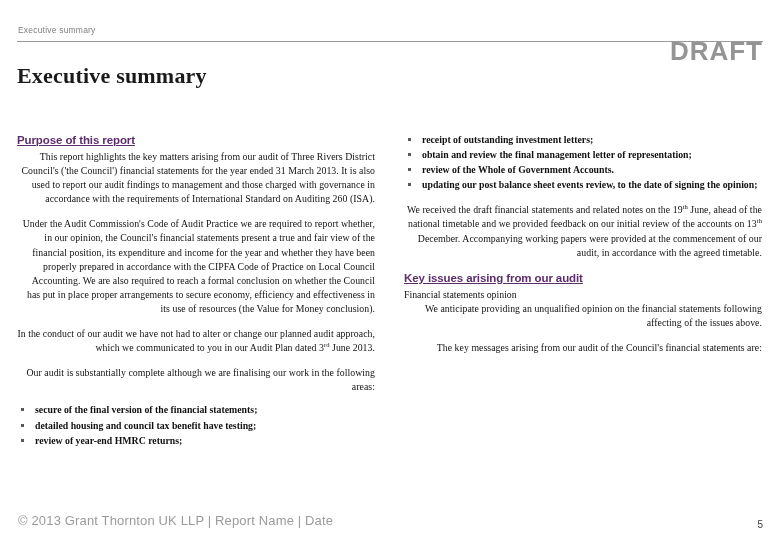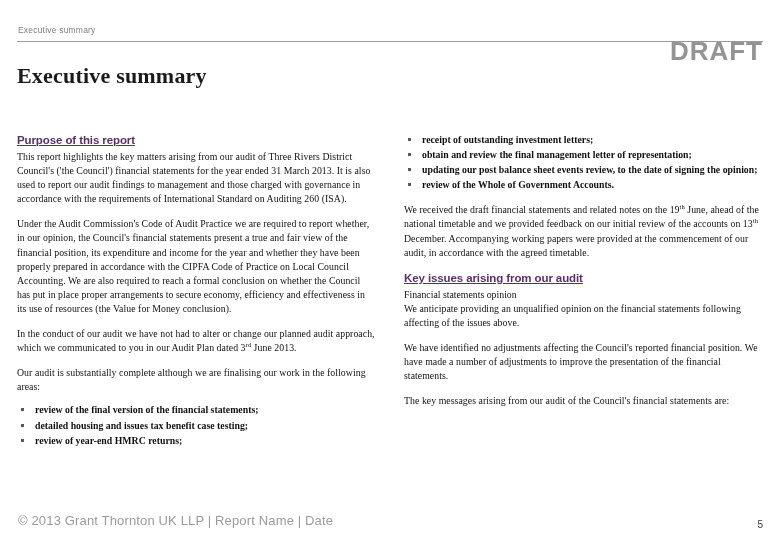--- a/index.html
+++ b/index.html
@@ -85,21 +85,21 @@
     text-decoration: underline;
   }
 
   p.body {
     font-family: "Liberation Serif", serif;
     font-size: 9.8px;
     color: #111111;
     line-height: 14.1px;
     margin: 0 0 11px 0;
     letter-spacing: 0.05px;
-    text-align: left;
+    text-align: right;
   }
   p.body.tight { margin-bottom: 0; }
 
   .subhead {
     font-family: "Liberation Serif", serif;
     font-size: 9.8px;
     color: #111111;
     line-height: 14.1px;
     margin: 0;
   }
@@ -176,45 +176,44 @@
     <p class="body">This report highlights the key matters arising from our audit of Three Rivers District Council's ('the Council') financial statements for the year ended 31 March 2013. It is also used to report our audit findings to management and those charged with governance in accordance with the requirements of International Standard on Auditing 260 (ISA).</p>
 
     <p class="body">Under the Audit Commission's Code of Audit Practice we are required to report whether, in our opinion, the Council's financial statements present a true and fair view of the financial position, its expenditure and income for the year and whether they have been properly prepared in accordance with the CIPFA Code of Practice on Local Council Accounting. We are also required to reach a formal conclusion on whether the Council has put in place proper arrangements to secure economy, efficiency and effectiveness in its use of resources (the Value for Money conclusion).</p>
 
 
     <p class="body"><span>In the conduct of our audit we have not had to alter or change our planned audit approach, which we communicated to you in our Audit Plan dated 3</span><sup>rd</sup><span> June 2013.</span></p>
 
     <p class="body tight">Our audit is substantially complete although we are finalising our work in the following areas:</p>
 
     <ul class="bullets topgap">
-      <li>review of the final version of the financial statements;</li>
-      <li>detailed housing and issues tax benefit case testing;</li>
+      <li>secure of the final version of the financial statements;</li>
+      <li>detailed housing and council tax benefit have testing;</li>
       <li>review of year-end HMRC returns;</li>
     </ul>
 
   </div>
 
   <div class="col col-right">
 
     <ul class="bullets">
       <li>receipt of outstanding investment letters;</li>
       <li>obtain and review the final management letter of representation;</li>
+      <li>review of the Whole of Government Accounts.</li>
       <li>updating our post balance sheet events review, to the date of signing the opinion;</li>
-      <li>review of the Whole of Government Accounts.</li>
     </ul>
 
     <p class="body"><span>We received the draft financial statements and related notes on the 19</span><sup>th</sup><span> June, ahead of the national timetable and we provided feedback on our initial review of the accounts on 13</span><sup>th</sup><span> December. Accompanying working papers were provided at the commencement of our audit, in accordance with the agreed timetable.</span></p>
 
     <div class="sec-head">Key issues arising from our audit</div>
 
     <div class="subhead">Financial statements opinion</div>
 
     <p class="body">We anticipate providing an unqualified opinion on the financial statements following affecting of the issues above.</p>
 
-    <p class="body">We have identified no adjustments affecting the Council's reported financial position. We have made a number of adjustments to improve the presentation of the financial statements.</p>
 
     <p class="body">The key messages arising from our audit of the Council's financial statements are:</p>
 
   </div>
 
   <div class="footer">© 2013 Grant Thornton UK LLP  |  Report Name  |  Date</div>
 
   <div class="page-num">5</div>
 
 </div>

